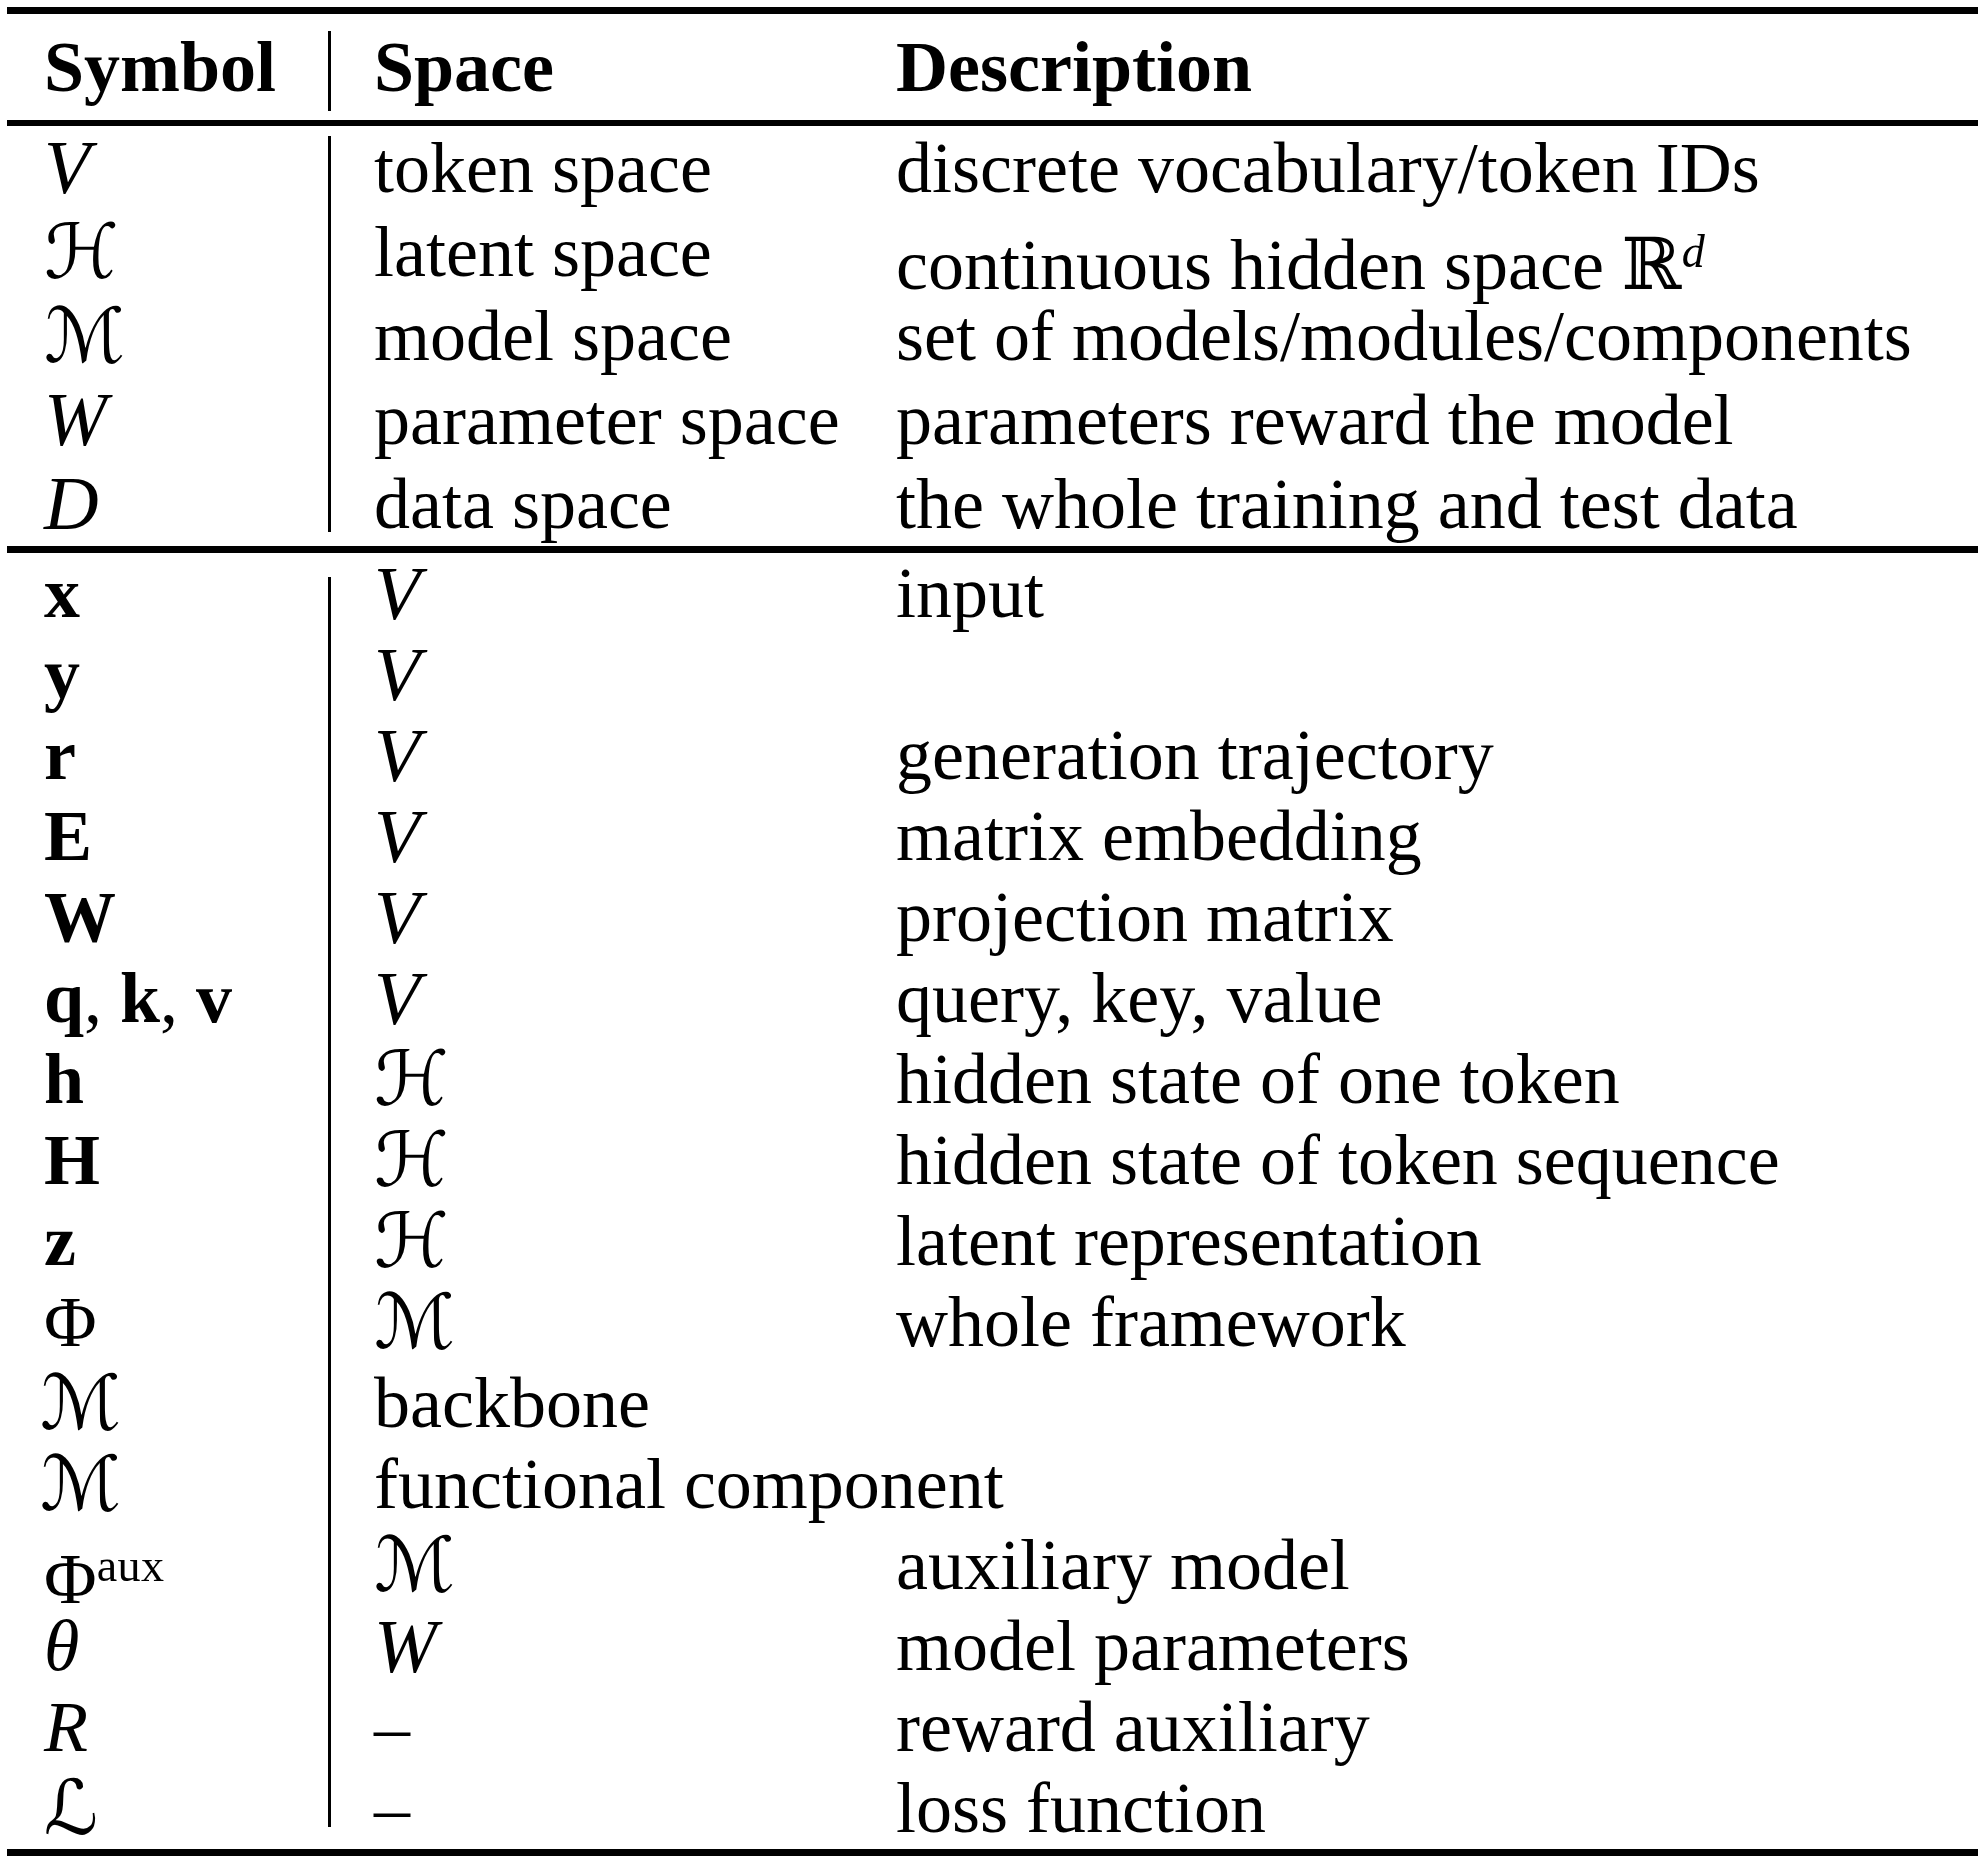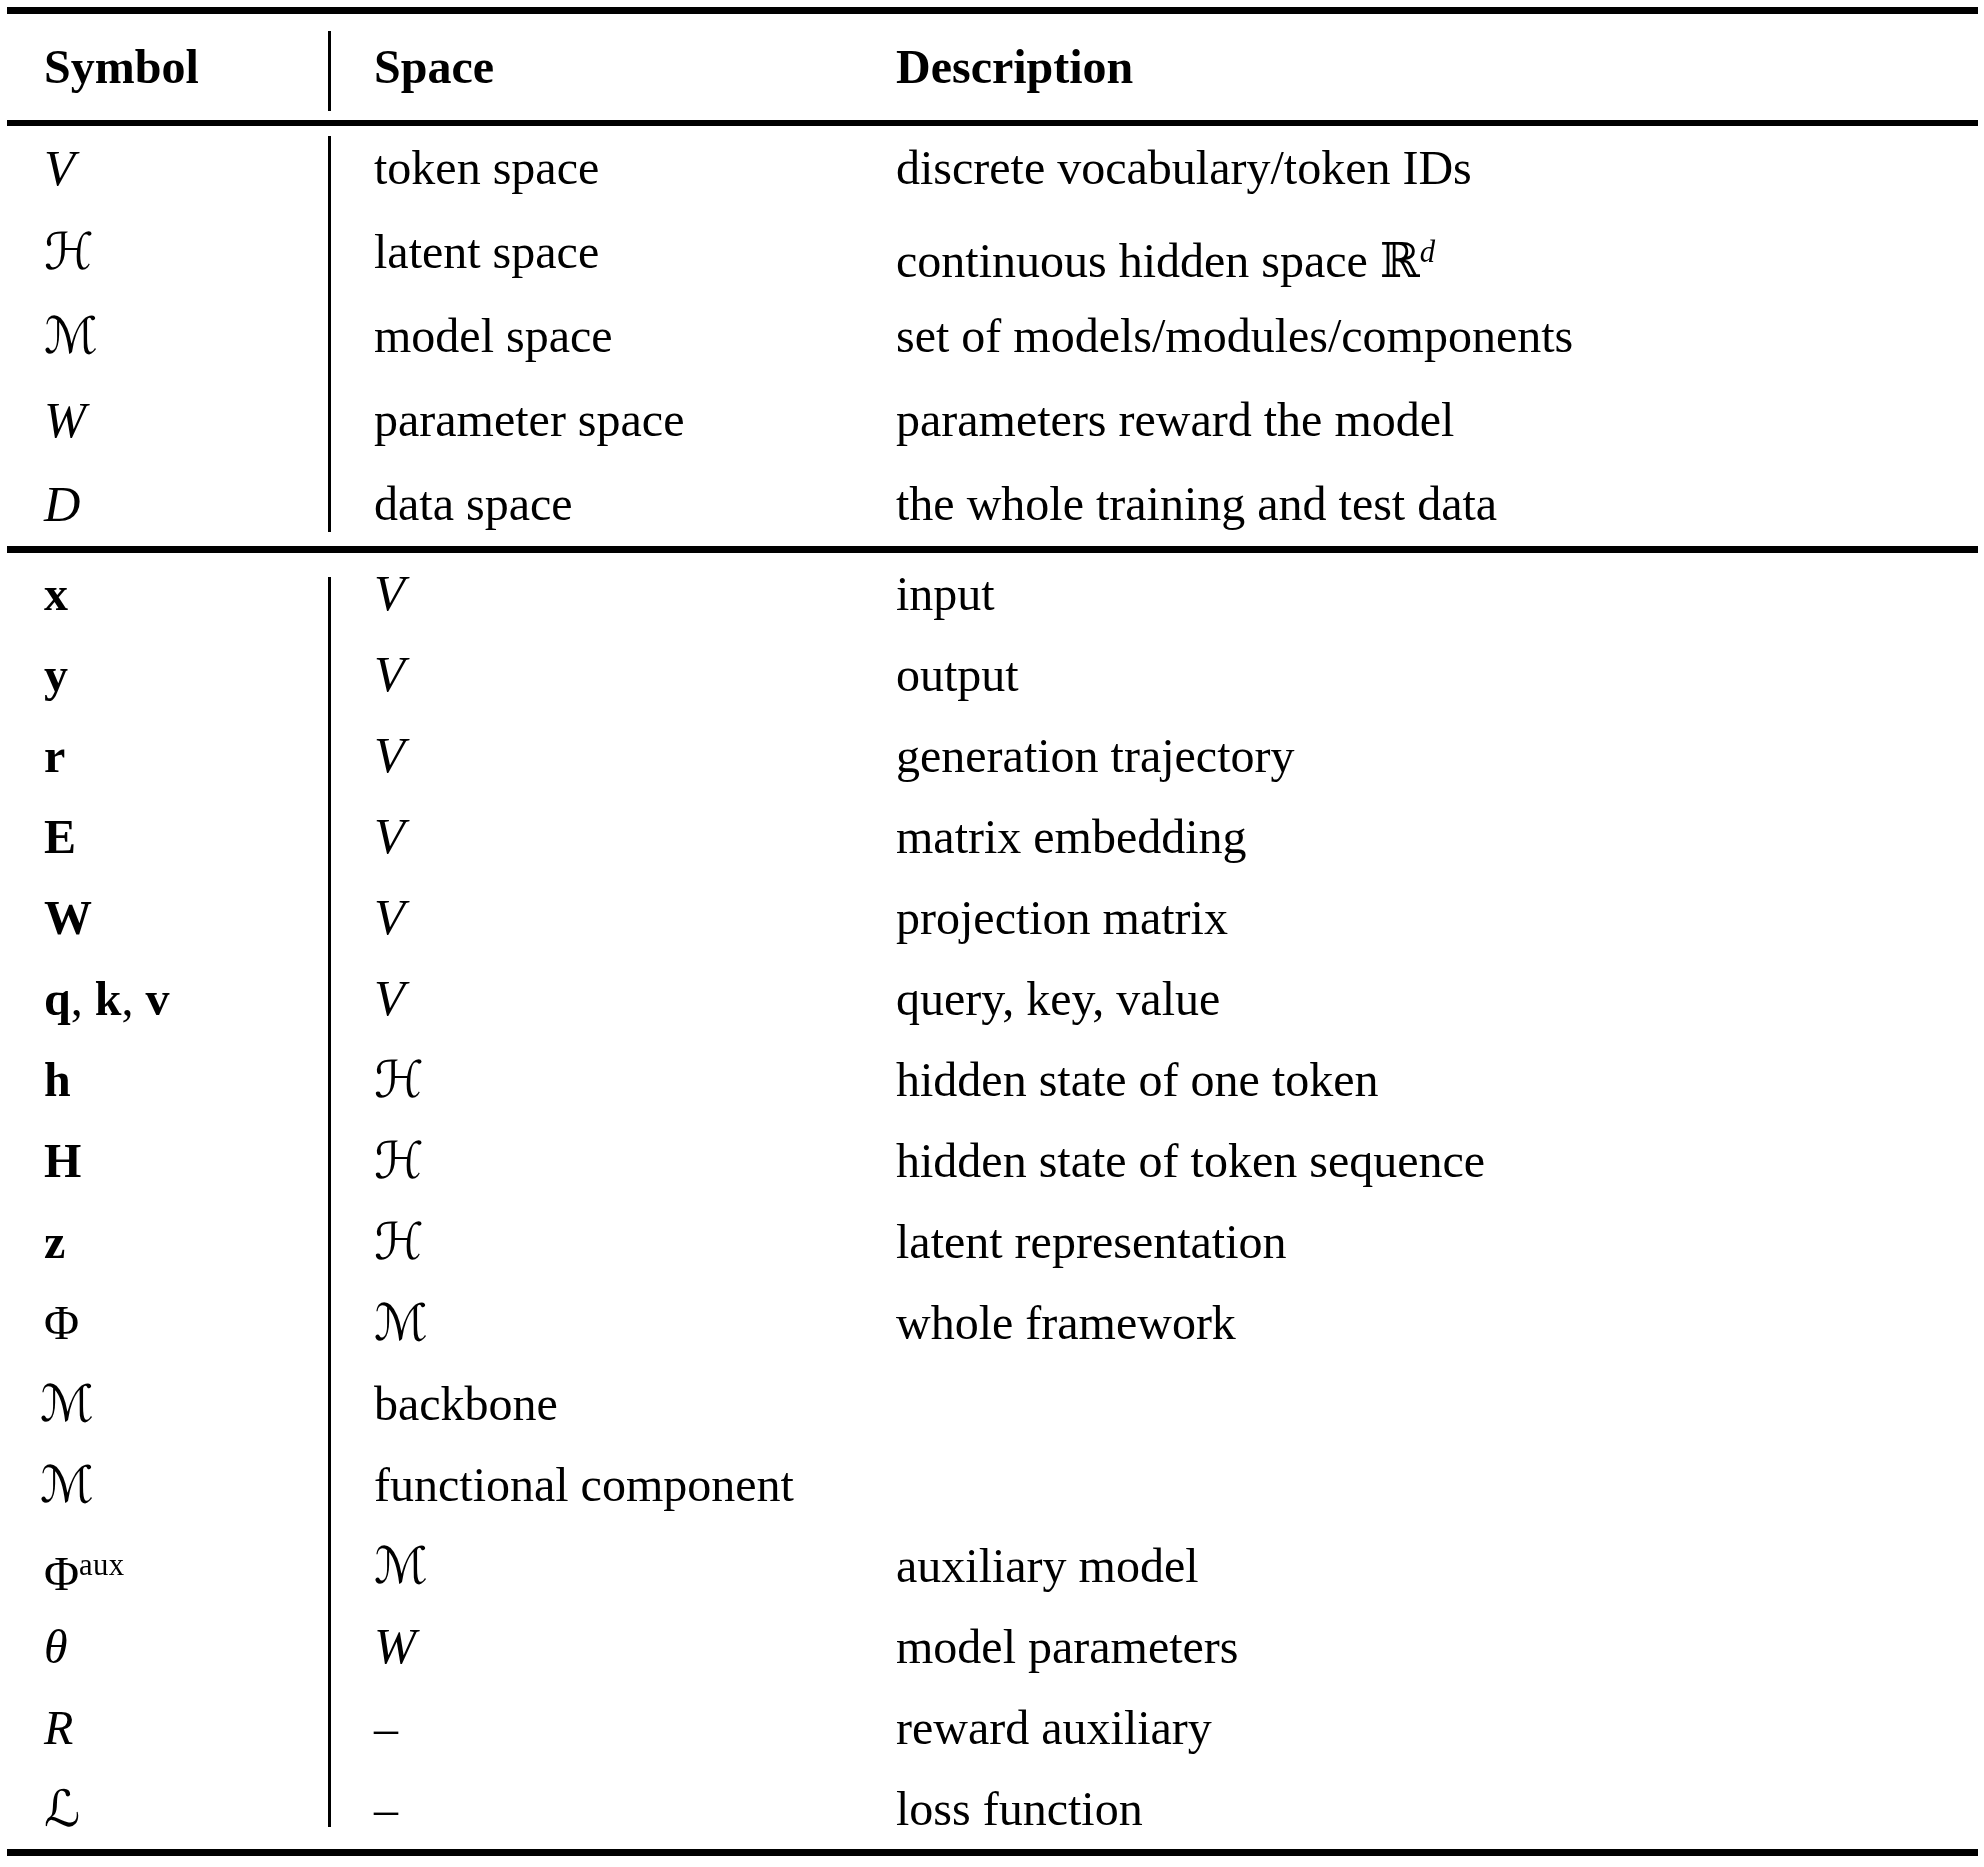--- a/index.html
+++ b/index.html
@@ -7,21 +7,21 @@
     padding: 0;
     background: #ffffff;
   }
   .page {
     position: relative;
     width: 1985px;
     height: 1868px;
     background: #ffffff;
     color: #000000;
     font-family: "Liberation Serif", "DejaVu Serif", serif;
-    font-size: 48px;
+    font-size: 72px;
     box-sizing: border-box;
     padding-top: 7.2px;
     overflow: hidden;
   }
   .rule {
     margin: 0 6.7px;
     background: #000000;
   }
   .rule.thick { height: 7.2px; }
   .rule.thin  { height: 6.1px; }
@@ -132,21 +132,20 @@
 
   <div class="trow">
     <div class="cell c1"><span class="s-b">x</span></div>
     <div class="cell c2"><span class="s-cal">V</span></div>
     <div class="cell c3"><span>input</span></div>
   </div>
 
   <div class="trow">
     <div class="cell c1"><span class="s-b">y</span></div>
     <div class="cell c2"><span class="s-cal">V</span></div>
-    <div class="cell c3"><span>output</span></div>
   </div>
 
   <div class="trow">
     <div class="cell c1"><span class="s-b">r</span></div>
     <div class="cell c2"><span class="s-cal">V</span></div>
     <div class="cell c3"><span>generation trajectory</span></div>
   </div>
 
   <div class="trow">
     <div class="cell c1"><span class="s-b">E</span></div>

